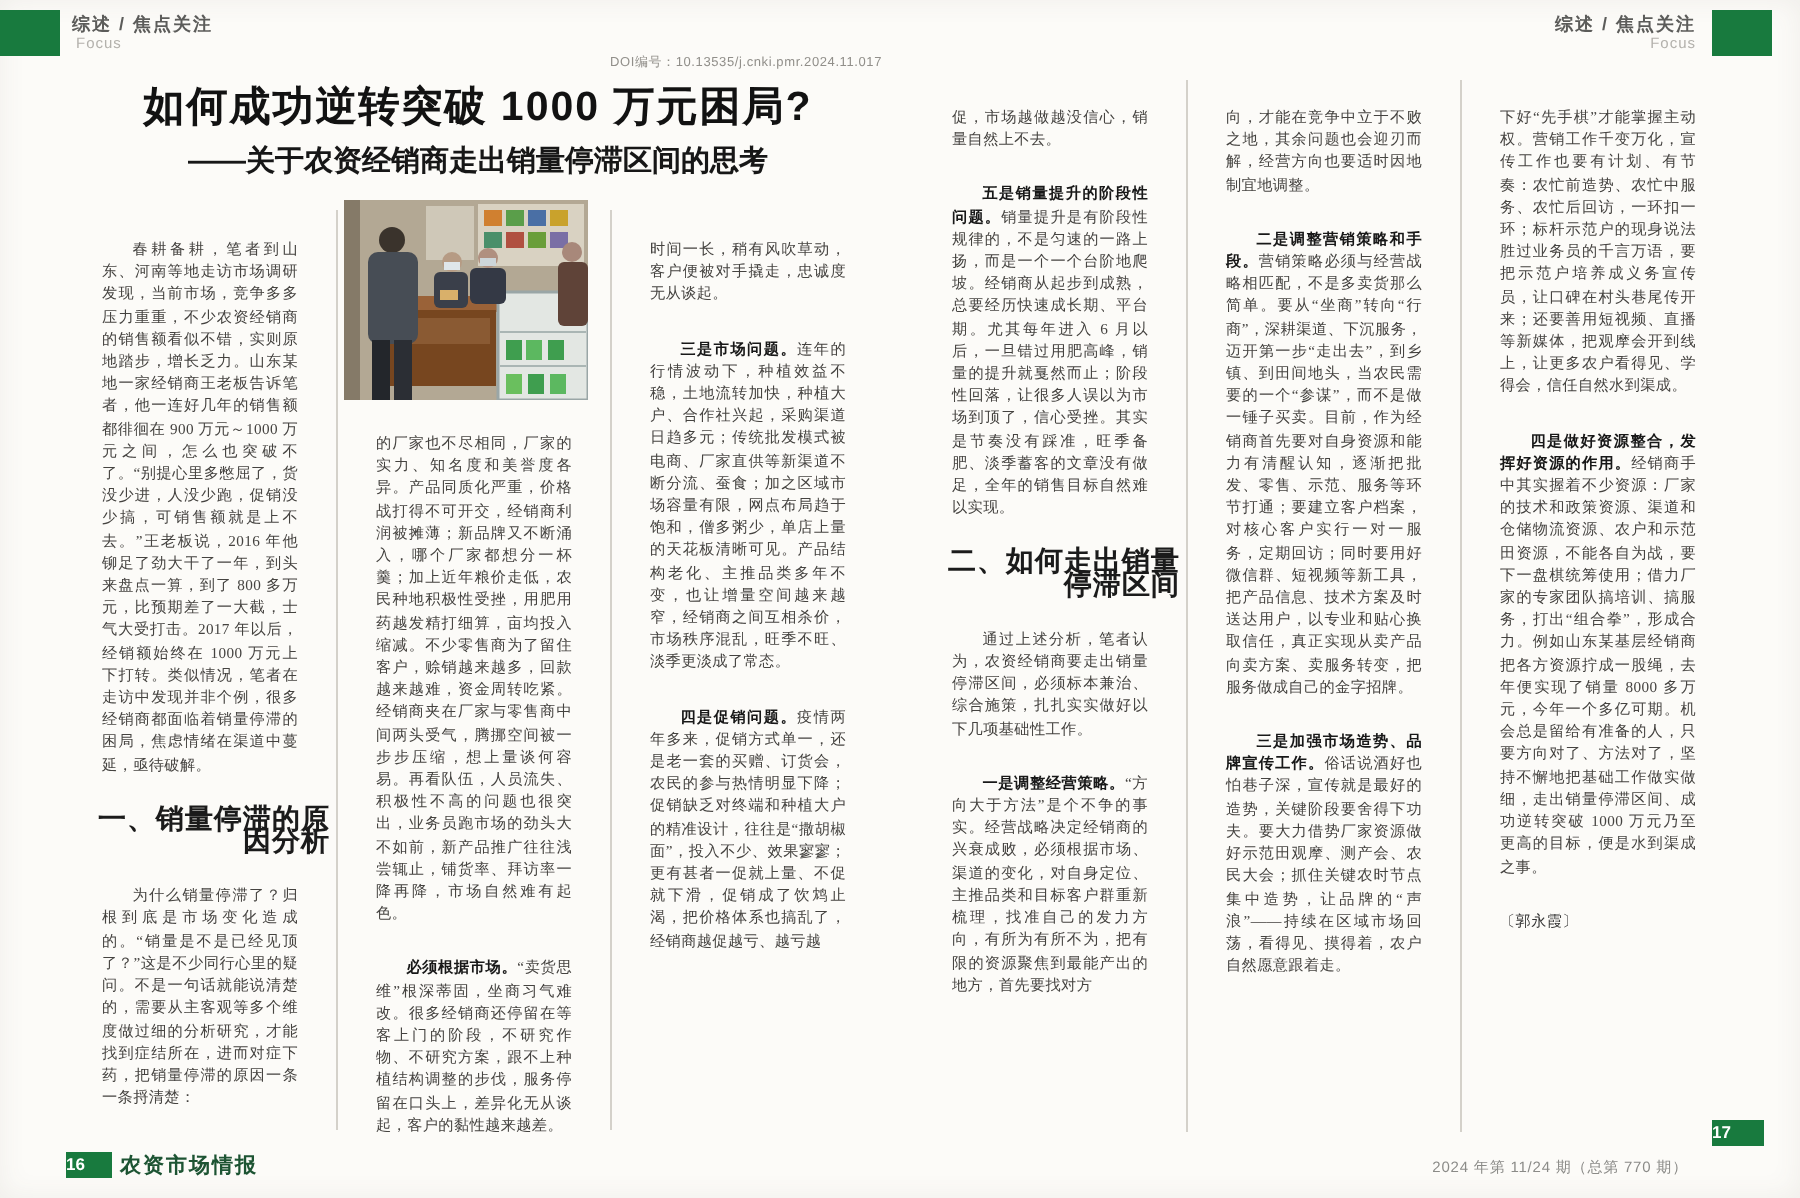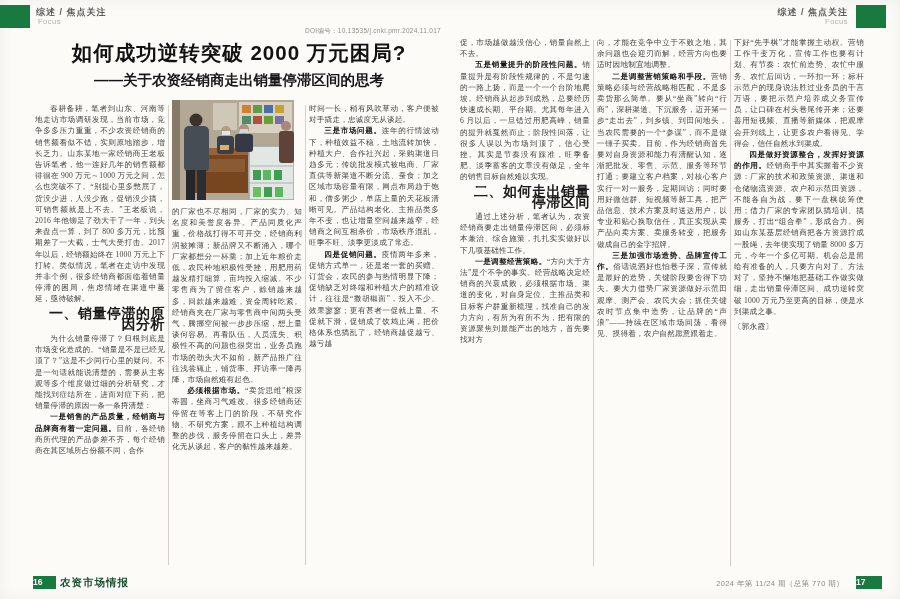--- a/index.html
+++ b/index.html
@@ -15,21 +15,21 @@
   .hlabel-en{position:absolute;font-family:"Liberation Sans",sans-serif;font-size:7.5px;color:#b3b1ac;letter-spacing:.5px}
   .titlebox{position:absolute;left:35px;top:27px;width:408px;text-align:center}
   .doi{font-family:"Liberation Sans",sans-serif;font-size:6.5px;color:#918f8a;
        text-align:right;margin:0 2px 3px 0;letter-spacing:.3px}
   .title{font-family:"Liberation Sans",sans-serif;font-size:20.5px;font-weight:bold;
          color:#121212;margin:0;letter-spacing:1px}
   .subtitle{font-family:"Liberation Sans",sans-serif;font-size:14.5px;font-weight:bold;
             color:#171717;margin:4px 0 0}
   .col{position:absolute;width:130px;overflow:hidden;font-size:7.6px;line-height:11.2px;
        text-align:justify;color:#454340;letter-spacing:.2px}
-  .col p{margin:0}
+  .col p{margin:16px}
   p.ind{text-indent:2em}
   .lead{color:#181818;font-weight:bold}
   .sec{font-family:"Liberation Sans",sans-serif;font-weight:bold;text-align:right;
        font-size:14px;color:#1b1b1b;margin:3px 0 !important;letter-spacing:.5px}
   .author{text-align:left;padding-right:4px;margin-top:4px !important;color:#333}
   .photo{display:block;margin:0 0 6px -9px;background:#b9ad9c}
   .vrule{position:absolute;width:1px;background:#d4d1ca}
   .mag-name{position:absolute;left:60px;top:576px;font-weight:bold;
             font-size:10.5px;color:#1d5433;letter-spacing:1px}
   .issue{position:absolute;right:56px;top:579px;font-family:"Liberation Sans",sans-serif;
@@ -43,21 +43,21 @@
   <div class="gblock" style="left:0;top:5px;width:30px;height:23px"></div>
   <div class="hlabel" style="left:36px;top:6px">综述 / 焦点关注</div>
   <div class="hlabel-en" style="left:38px;top:17px">Focus</div>
 
   <div class="gblock" style="right:14px;top:5px;width:30px;height:23px"></div>
   <div class="hlabel" style="right:52px;top:6px;text-align:right">综述 / 焦点关注</div>
   <div class="hlabel-en" style="right:52px;top:17px;text-align:right">Focus</div>
 
   <div class="titlebox">
     <div class="doi">DOI编号：10.13535/j.cnki.pmr.2024.11.017</div>
-    <h1 class="title">如何成功逆转突破 2000 万元困局?</h1>
+    <h1 class="title">如何成功逆转突破 1000 万元困局?</h1>
     <h2 class="subtitle">——关于农资经销商走出销量停滞区间的思考</h2>
   </div>
 
   <div class="vrule" style="left:168px;top:105px;height:460px"></div>
   <div class="vrule" style="left:305px;top:105px;height:460px"></div>
 
   <div class="vrule" style="left:593px;top:40px;height:526px"></div>
   <div class="vrule" style="left:730px;top:40px;height:526px"></div>
 
   <div class="col" style="left:35px;top:103px;height:465px">
@@ -134,15 +134,15 @@
   <div class="col" style="left:734px;top:37px;height:531px">
     <p>下好“先手棋”才能掌握主动权。营销工作千变万化，宣传工作也要有计划、有节奏：农忙前造势、农忙中服务、农忙后回访，一环扣一环；标杆示范户的现身说法胜过业务员的千言万语，要把示范户培养成义务宣传员，让口碑在村头巷尾传开来；还要善用短视频、直播等新媒体，把观摩会开到线上，让更多农户看得见、学得会，信任自然水到渠成。</p>
     <p class="ind"><b class="lead">四是做好资源整合，发挥好资源的作用。</b><span>经销商手中其实握着不少资源：厂家的技术和政策资源、渠道和仓储物流资源、农户和示范田资源，不能各自为战，要下一盘棋统筹使用；借力厂家的专家团队搞培训、搞服务，打出“组合拳”，形成合力。例如山东某基层经销商把各方资源拧成一股绳，去年便实现了销量 8000 多万元，今年一个多亿可期。机会总是留给有准备的人，只要方向对了、方法对了，坚持不懈地把基础工作做实做细，走出销量停滞区间、成功逆转突破 1000 万元乃至更高的目标，便是水到渠成之事。</span></p>
     <p class="author">〔郭永霞〕</p>
   </div>
 
   <div class="gblock pgnum" style="left:33px;top:576px;width:23px;height:13px">16</div>
   <div class="mag-name">农资市场情报</div>
 
   <div class="issue">2024 年第 11/24 期（总第 770 期）</div>
-  <div class="gblock pgnum" style="right:18px;top:576px;width:26px;height:13px">17</div>
+  <div class="gblock pgnum" style="right:18px;top:560px;width:26px;height:13px">17</div>
 
 </div>
 
 </body></html>

